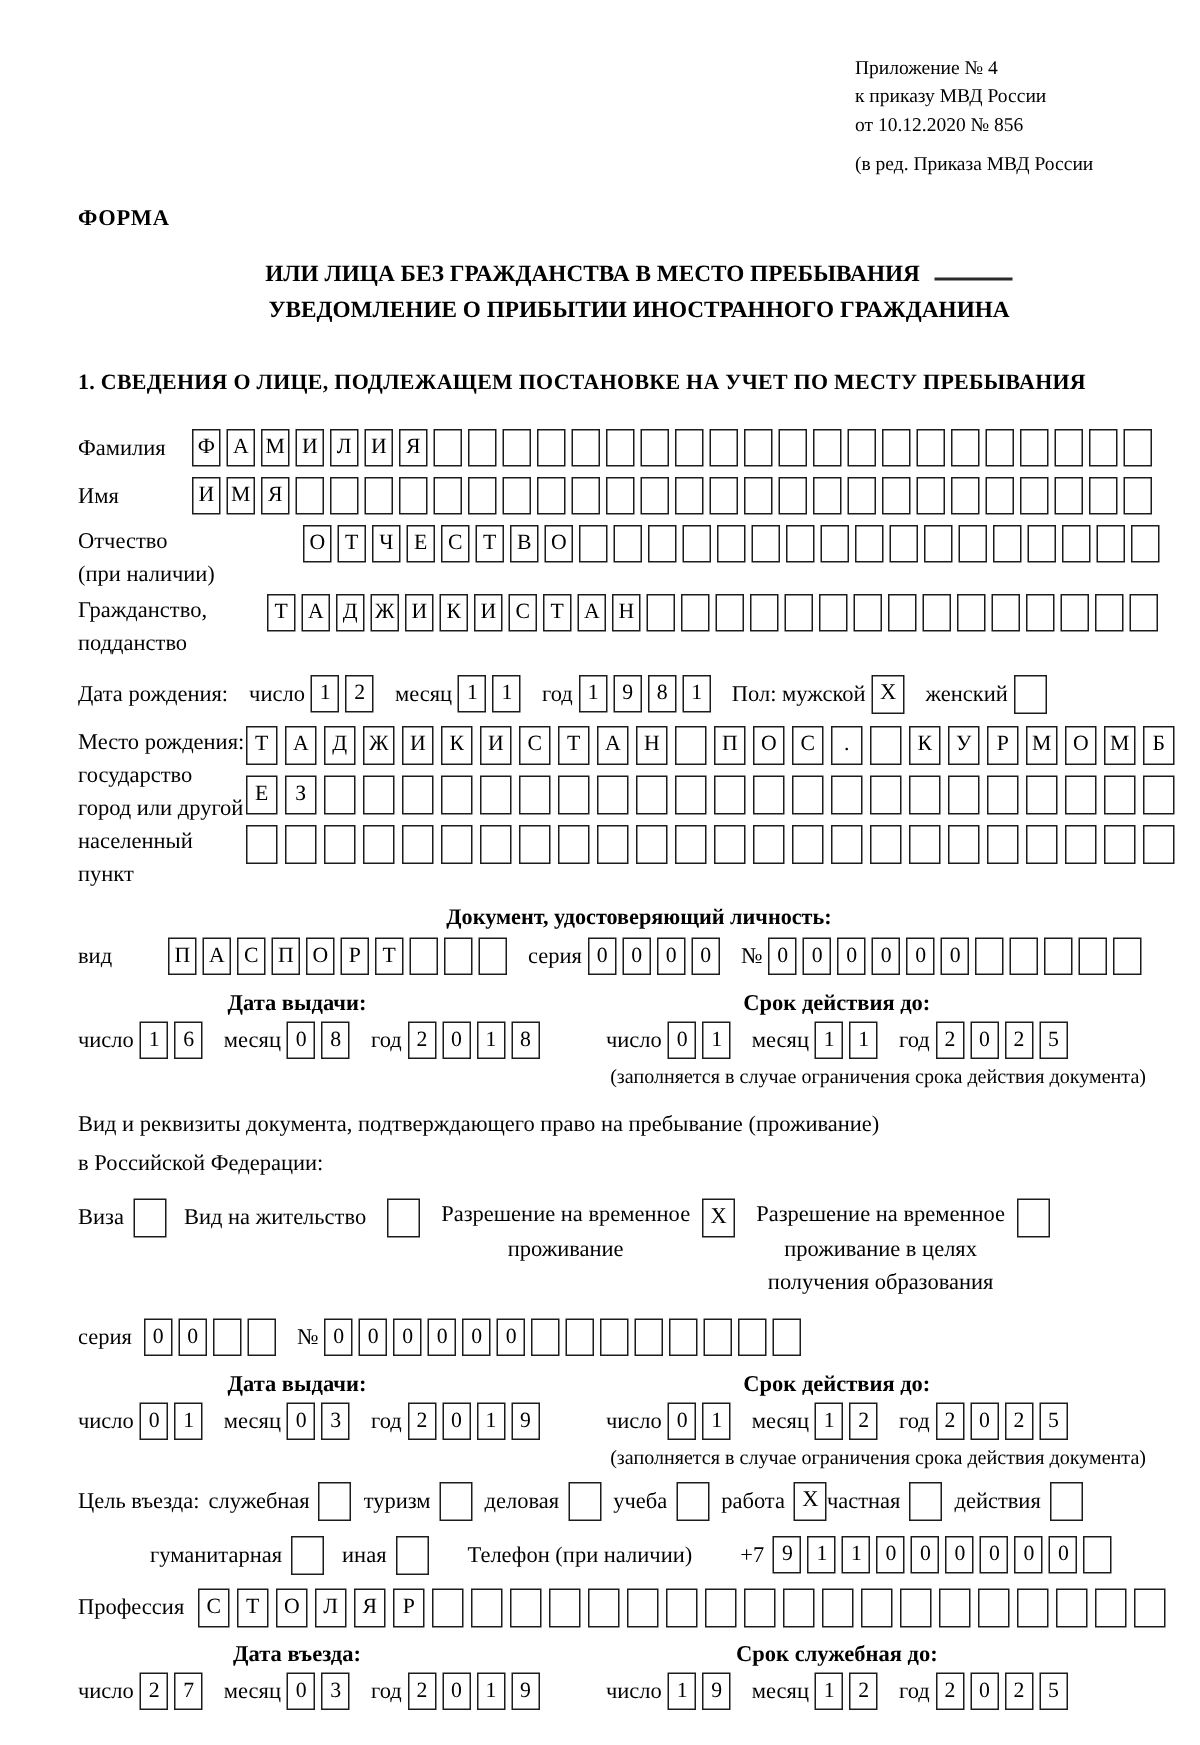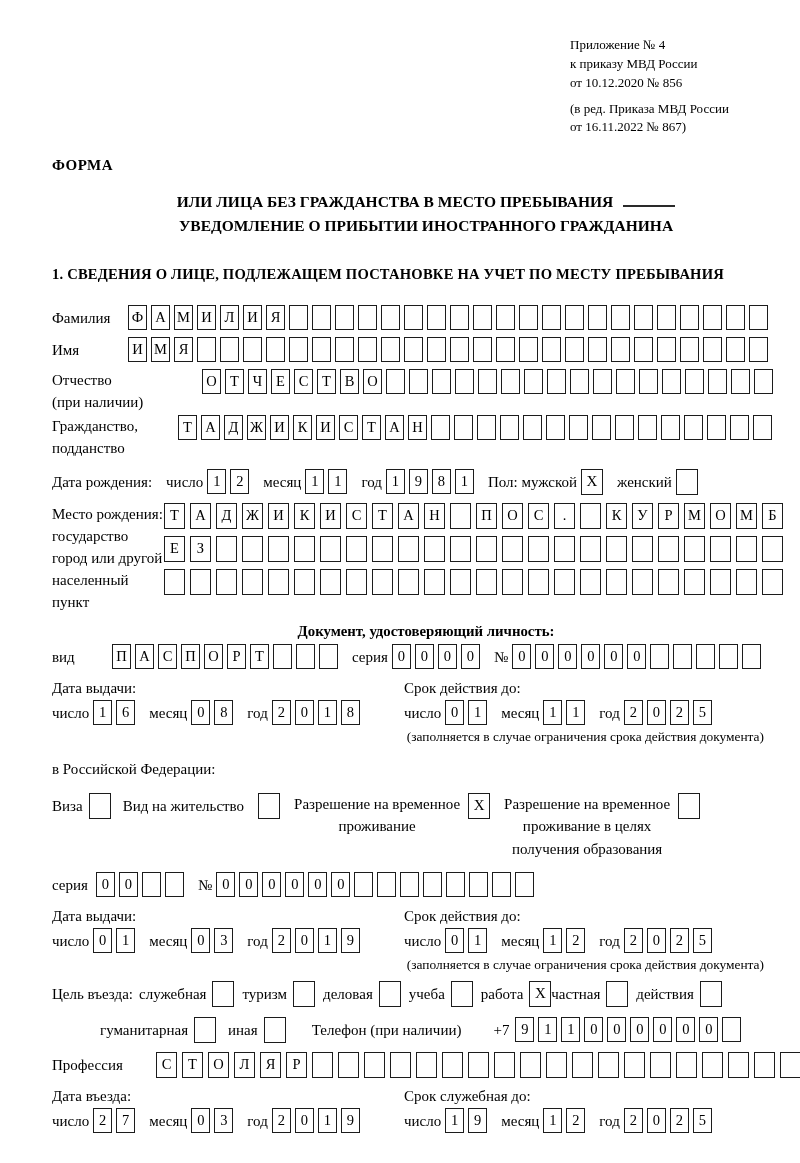--- a/index.html
+++ b/index.html
@@ -36,21 +36,21 @@
     line-height:22px; font-size:14.5px; background:#fff;
   }
   .w > .cell { width:21px; height:26px; }
   .w { gap:5px; }
   .cb > .cell { width:22px; height:26px; font-size:15px; }
   .rows3 > .boxes { margin-bottom:7px; }
 
   
   .dates { display:flex; margin-top:10px; }
   .dgroup.left { width:352px; }
-  .dhead { margin-bottom:3px; }
+  .dhead { text-align:center; margin-bottom:3px;font-weight:bold; }
   .dgroup.left .dhead { margin-right:60px; }
   .drow { display:flex; align-items:flex-start; }
   .dl { margin:0 4px 0 14px; line-height:26px; }
   .dl0 { margin-right:4px; line-height:26px; }
   .note { font-size:13.4px; text-align:right; margin:3px 36px 0 0; }
 
   .docsec { text-align:center; font-weight:bold; font-size:14.8px; margin-top:10px; }
   .intro { margin-top:12px; line-height:1.7; }
 
   
@@ -64,21 +64,20 @@
 </head>
 <body>
 
 <div class="page">
 
   <div class="annex">
     <div>Приложение № 4</div>
     <div>к приказу МВД России</div>
     <div>от 10.12.2020 № 856</div>
     <div class="rev">(в ред. Приказа МВД России</div>
-    <div>от 16.11.2022 № 867)</div>
   </div>
 
   <div class="forma">ФОРМА</div>
 
   <div class="title">
     <div><span>ИЛИ ЛИЦА БЕЗ ГРАЖДАНСТВА В МЕСТО ПРЕБЫВАНИЯ</span><span class="blank-line"></span></div>
     <div>УВЕДОМЛЕНИЕ О ПРИБЫТИИ ИНОСТРАННОГО ГРАЖДАНИНА</div>
   </div>
 
   <div class="sec1">1. СВЕДЕНИЯ О ЛИЦЕ, ПОДЛЕЖАЩЕМ ПОСТАНОВКЕ НА УЧЕТ ПО МЕСТУ ПРЕБЫВАНИЯ</div>
@@ -419,20 +418,21 @@
             <span class="cell">0</span>
             <span class="cell">2</span>
             <span class="cell">5</span>
           </span>
       </div>
     </div>
   </div>
   <div class="note">(заполняется в случае ограничения срока действия документа)</div>
 
   <div class="intro">
+    <div>Вид и реквизиты документа, подтверждающего право на пребывание (проживание)</div>
     <div>в Российской Федерации:</div>
   </div>
 
   <div class="optrow">
     <span class="t">Виза</span>
     <span class="boxes cb">
         <span class="cell"></span>
       </span>
     <span class="t ml">Вид на жительство</span>
     <span class="boxes cb gap8">
@@ -581,21 +581,21 @@
         <span class="cell">0</span>
         <span class="cell">0</span>
         <span class="cell">0</span>
         <span class="cell">0</span>
         <span class="cell">0</span>
         <span class="cell"></span>
       </span>
   </div>
 
   <div class="row" style="margin-top:9px;">
-    <span class="lbl w76" style="margin-right:28px;">Профессия</span>
+    <span class="lbl w76" style="margin-right:4px;">Профессия</span>
     <span class="boxes w">
         <span class="cell">С</span>
         <span class="cell">Т</span>
         <span class="cell">О</span>
         <span class="cell">Л</span>
         <span class="cell">Я</span>
         <span class="cell">Р</span>
         <span class="cell"></span>
         <span class="cell"></span>
         <span class="cell"></span>

